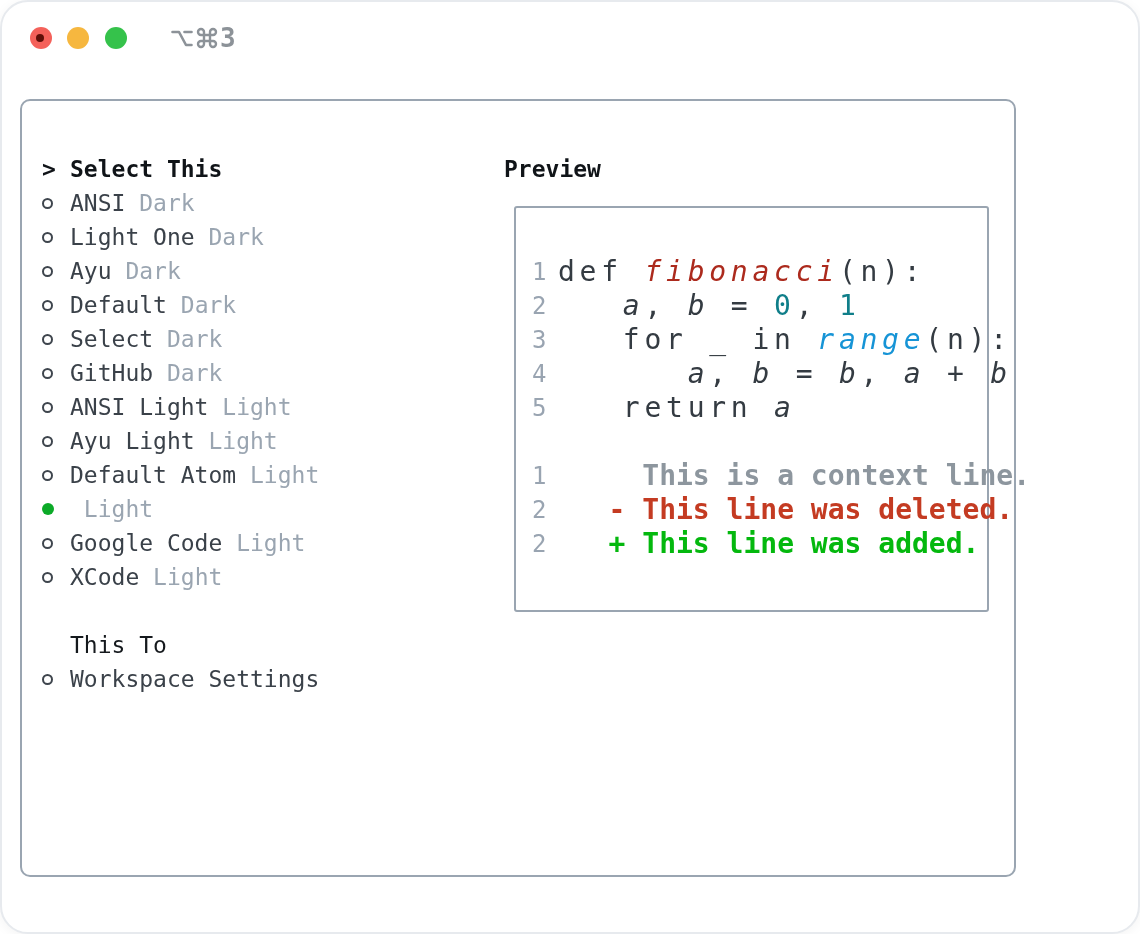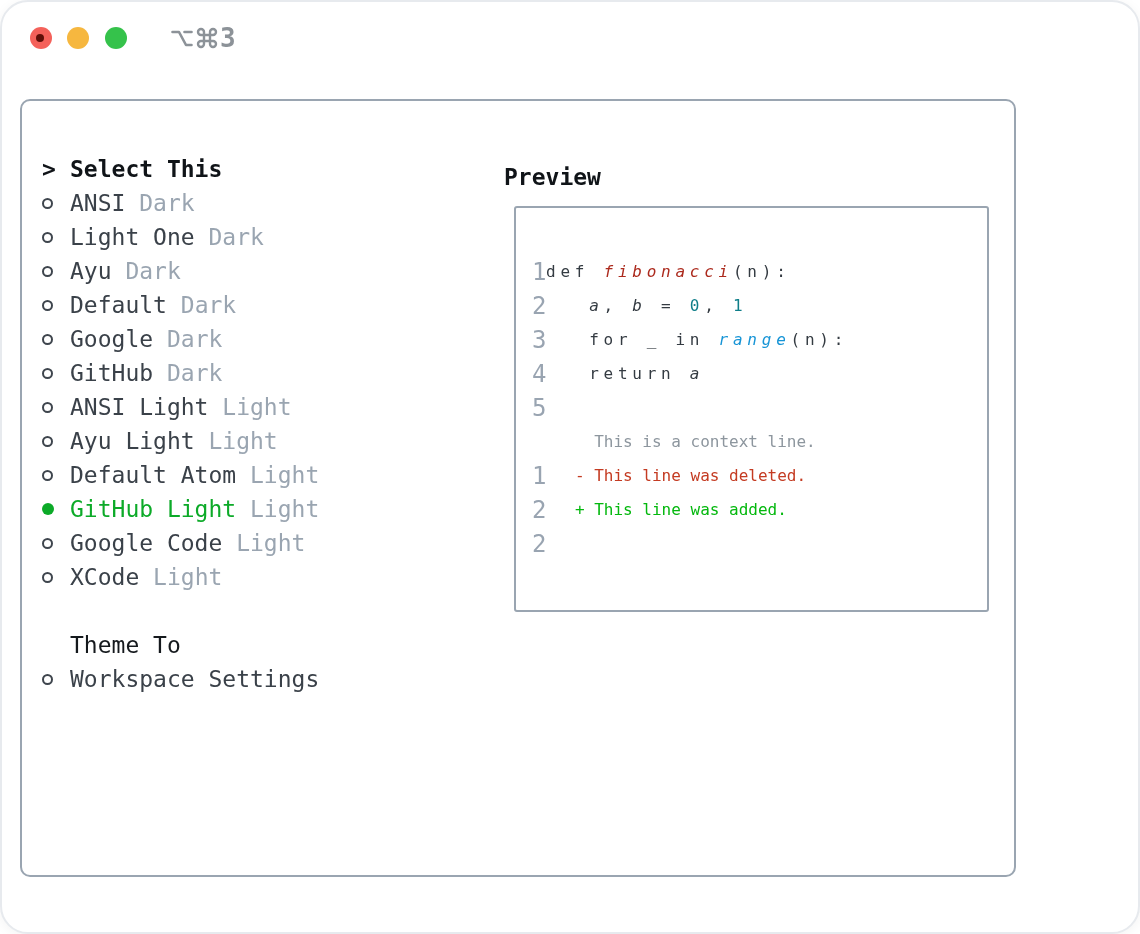--- a/index.html
+++ b/index.html
@@ -35,28 +35,28 @@
   .applytext { color:#15191d; }
   .circle { width:11px; height:11px; border:2px solid #3e454d; border-radius:50%; }
   .selected .circle { width:12px; height:12px; border:none; background:#0caa28; }
   .selected .tname, .selected .olabel { color:#0caa28; }
   .tsuffix { color:#9aa5b1; margin-left:13.85px; }
   .hint { color:#9aa5b1; }
   .spacer { height:34px; }
 
   
   .preview-label { position:absolute; left:482px; top:51px; height:34px; line-height:34px;
-                   font-size:23px; font-weight:bold; color:#101418;margin-top:8px; }
+                   font-size:23px; font-weight:bold; color:#101418; }
   .preview-box { position:absolute; left:492px; top:105px; width:475px; height:406px;
                  border:2px solid #9aa5b1; border-radius:3px; background:#fff; }
   .gutter { position:absolute; left:16px; top:47px; font-size:24px; color:#99a4b1; }
   .gutter div { height:34px; line-height:34px; white-space:pre; min-width:15px; }
-  .codepre { position:absolute; left:30px; top:47px; font-size:16px; color:#343b42; }
+  .codepre { position:absolute; left:42px; top:47px; font-size:28px; color:#343b42; }
   .code-line { height:34px; line-height:34px; white-space:pre; letter-spacing:4.75px; }
-  .diff-line { height:34px; line-height:34px; white-space:pre; letter-spacing:0; }
+  .diff-line { height:34px; line-height:34px; white-space:pre; letter-spacing:0;font-weight:bold; }
   .seg-func    { color:#ac2a1d; font-style:italic; }
   .seg-var     { font-style:italic; }
   .seg-num     { color:#0f7e89; }
   .seg-builtin { color:#1694d6; font-style:italic; }
   .diff-context { color:#8d969e; }
   .diff-deleted { color:#c43b22; }
   .diff-added   { color:#04b80e; }
 </style>
 </head>
 <body>
@@ -95,48 +95,48 @@
       <div class="row">
         <span class="marker"><span class="circle"></span></span><span class="tname">Light One</span><span class="tsuffix">Dark</span>
       </div>
       <div class="row">
         <span class="marker"><span class="circle"></span></span><span class="tname">Ayu</span><span class="tsuffix">Dark</span>
       </div>
       <div class="row">
         <span class="marker"><span class="circle"></span></span><span class="tname">Default</span><span class="tsuffix">Dark</span>
       </div>
       <div class="row">
-        <span class="marker"><span class="circle"></span></span><span class="tname">Google</span><span class="tsuffix">Dark</span>
+        <span class="marker"><span class="circle"></span></span><span class="tname">Select</span><span class="tsuffix">Dark</span>
       </div>
       <div class="row">
         <span class="marker"><span class="circle"></span></span><span class="tname">GitHub</span><span class="tsuffix">Dark</span>
       </div>
       <div class="row">
         <span class="marker"><span class="circle"></span></span><span class="tname">ANSI Light</span><span class="tsuffix">Light</span>
       </div>
       <div class="row">
         <span class="marker"><span class="circle"></span></span><span class="tname">Ayu Light</span><span class="tsuffix">Light</span>
       </div>
       <div class="row">
         <span class="marker"><span class="circle"></span></span><span class="tname">Default Atom</span><span class="tsuffix">Light</span>
       </div>
       <div class="row selected">
-        <span class="marker"><span class="circle"></span></span><span class="tname">GitHub Light</span><span class="tsuffix">Light</span>
+        <span class="marker"><span class="circle"></span></span><span class="tsuffix">Light</span>
       </div>
       <div class="row">
         <span class="marker"><span class="circle"></span></span><span class="tname">Google Code</span><span class="tsuffix">Light</span>
       </div>
       <div class="row">
         <span class="marker"><span class="circle"></span></span><span class="tname">XCode</span><span class="tsuffix">Light</span>
       </div>
 
       <div class="spacer"></div>
 
       <div class="row">
-        <span class="marker"></span><span class="applytext">Theme To</span>
+        <span class="marker"></span><span class="applytext">This To</span>
       </div>
       <div class="row">
         <span class="marker"><span class="circle"></span></span><span class="olabel">Workspace Settings</span>
       </div>
 
       <div class="spacer"></div>
 
     </div>
 
     <div class="preview-label">Preview</div>
@@ -150,20 +150,21 @@
         <div>5</div>
         <div></div>
         <div>1</div>
         <div>2</div>
         <div>2</div>
       </div>
       <div class="codepre">
         <div class="code-line"><span>def </span><span class="seg-func">fibonacci</span><span>(n):</span></div>
         <div class="code-line"><span>   </span><span class="seg-var">a</span><span>, </span><span class="seg-var">b</span><span> = </span><span class="seg-num">0</span><span>, </span><span class="seg-num">1</span></div>
         <div class="code-line"><span>   for _ in </span><span class="seg-builtin">range</span><span>(n):</span></div>
+        <div class="code-line"><span>      </span><span class="seg-var">a</span><span>, </span><span class="seg-var">b</span><span> = </span><span class="seg-var">b</span><span>, </span><span class="seg-var">a</span><span> + </span><span class="seg-var">b</span></div>
         <div class="code-line"><span>   return </span><span class="seg-var">a</span></div>
         <div class="code-line"></div>
         <div class="diff-line diff-context">     This is a context line.</div>
         <div class="diff-line diff-deleted">   - This line was deleted.</div>
         <div class="diff-line diff-added">   + This line was added.</div>
       </div>
     </div>
 
   </div>
 </div>

